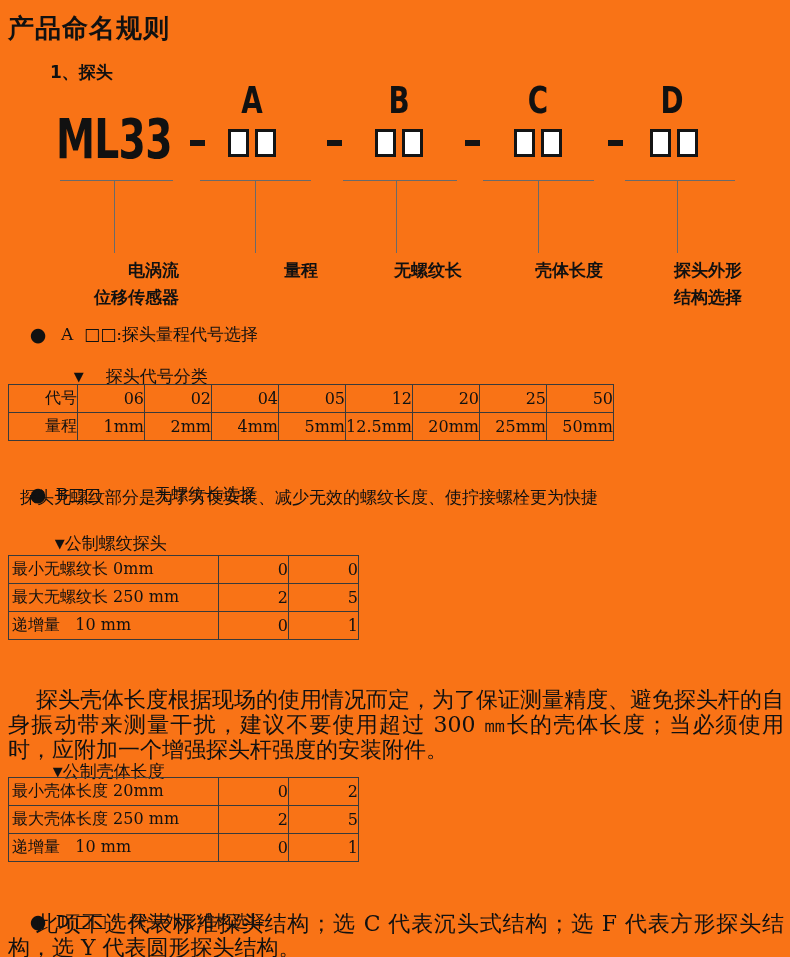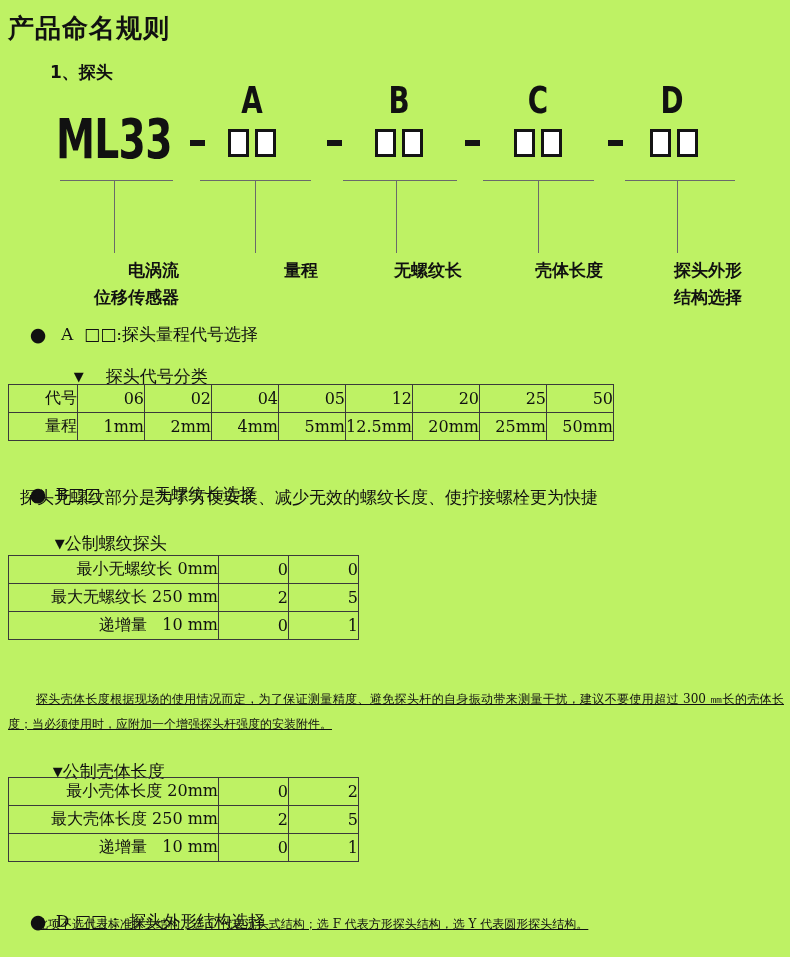--- a/index.html
+++ b/index.html
@@ -1,17 +1,17 @@
 <!DOCTYPE html>
 <html><head>
 <meta charset="utf-8">
 <style>
   html,body{margin:0;padding:0;background:#fff;}
   .canvas{
-    position:relative;width:790px;height:957px;background:#bef264;overflow:hidden;
+    position:relative;width:790px;height:957px;background:#f97316;overflow:hidden;
     font-family:"DejaVu Serif","Liberation Serif",serif;color:#111;
   }
   .sans{font-family:"DejaVu Sans","Liberation Sans",sans-serif;}
   .abs{position:absolute;}
   .pre{white-space:pre;}
 
   
   .page-title{left:8px;top:11px;font-size:26px;font-weight:bold;letter-spacing:1px;}
   .sec-no{left:50px;top:61px;font-size:17px;font-weight:bold;}
 
@@ -36,34 +36,34 @@
 
   
   .line{left:8px;font-size:17px;line-height:23px;white-space:pre;}
   .bullet{display:inline-block;width:26px;font-size:19px;vertical-align:-1px;}
   .marker{font-size:13px;vertical-align:1px;}
   .a1{top:300px;} .a2{top:342px;left:52px;}
   .a2 .mlabel{margin-left:22px;margin-top:42px;}
   .b1{top:460px;} .b2{top:486px;left:20px;} .b3{top:509px;left:33px;}
   .c1{top:663px;} .c3{top:737px;left:31px;}
   .d1l{top:887px;}
-  .para{left:8px;width:776px;font-size:12px;line-height:25px;text-indent:28px;text-align:justify;text-decoration:underline;}
+  .para{left:8px;width:776px;font-size:22px;line-height:25px;text-indent:28px;text-align:justify;}
   .cpara{top:687px;}
   .dpara{top:912px;line-height:24px;}
 
   
   table{border-collapse:collapse;font-family:"DejaVu Serif","Liberation Serif",serif;
         font-size:16px;color:#111;position:absolute;left:8px;}
   td{border:1px solid #3a3a3a;text-align:right;padding:0;height:27px;}
   .tbl-range{top:384px;}
   .tbl-range td{width:66px;}
   .tbl-range td.first{width:68px;}
   .tbl-thread{top:555px;} .tbl-housing{top:777px;}
   .tbl-thread td,.tbl-housing td{width:69px;}
-  .tbl-thread td.first,.tbl-housing td.first{width:206px;text-align:right;padding-left:3px;white-space:pre;}
+  .tbl-thread td.first,.tbl-housing td.first{width:206px;text-align:left;padding-left:3px;white-space:pre;}
 </style>
 </head>
 <body>
 
 <div class="canvas">
 
   <div class="abs sans page-title">产品命名规则</div>
   <div class="abs sans sec-no">1、探头</div>
 
   <div>

